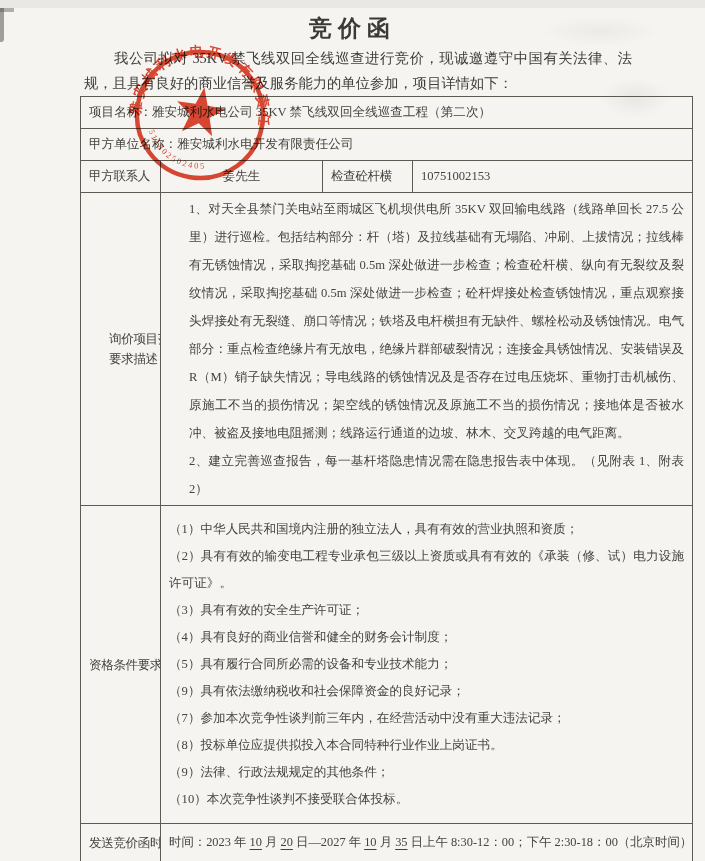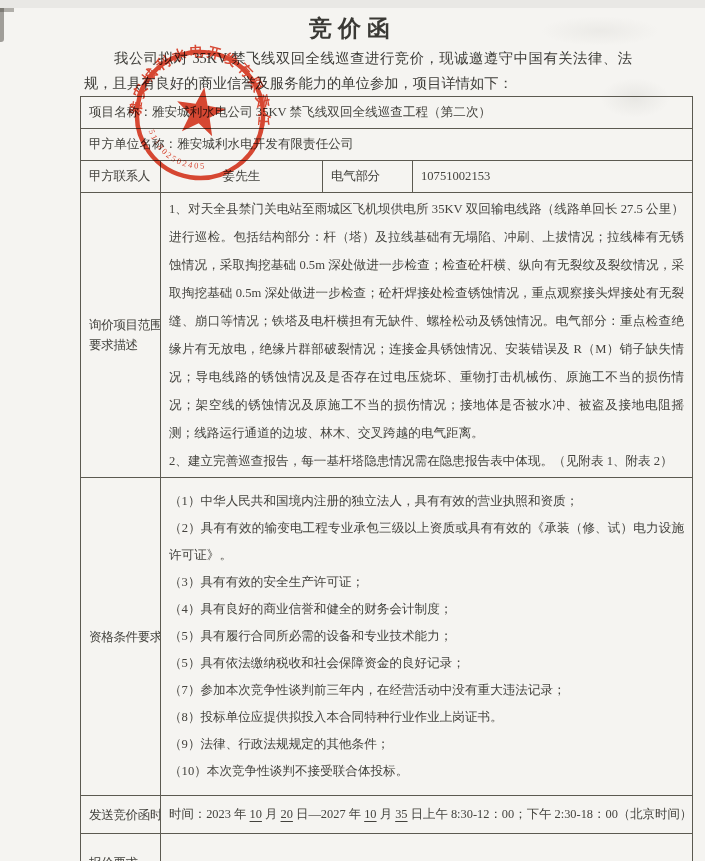--- a/index.html
+++ b/index.html
@@ -41,21 +41,21 @@
   td.lbl .lbl-line{display:block;white-space:nowrap;line-height:20px;}
   .cell-line{white-space:nowrap;}
   .center{text-align:center;}
   .body-text{line-height:28px;text-align:justify;}
   .qline{line-height:27px;text-align:justify;}
   .time-line{white-space:nowrap;font-size:12.4px;}
   .u{text-decoration:underline;text-underline-offset:3px;}
 
   tr.r-sm td{height:27px;}
   tr.r-contact td{height:27px;}
-  tr.r-scope td{height:251px;vertical-align:middle;}
+  tr.r-scope td{height:251px;vertical-align:middle;padding-left:28px;}
   tr.r-service td{height:27px;}
   tr.r-qual td{height:313px;vertical-align:middle;}
   tr.r-time td{height:33px;}
   tr.r-quote td{height:55px;vertical-align:middle;}
 
   .seal{
     position:absolute;left:120px;top:27px;width:160px;height:160px;
     mix-blend-mode:multiply;opacity:.92;
     transform:rotate(9deg);
     pointer-events:none;
@@ -88,21 +88,21 @@
       <td colspan="4"><span class="cell-line"><span>项目名称：</span><span>雅安城利水电公司 35KV 禁飞线双回全线巡查工程（第二次）</span></span></td>
     </tr>
 
     <tr class="r-sm">
       <td colspan="4"><span class="cell-line"><span>甲方单位名称：</span><span>雅安城利水电开发有限责任公司</span></span></td>
     </tr>
 
     <tr class="r-contact">
       <td class="lbl">甲方联系人</td>
       <td class="center">姜先生</td>
-      <td class="lbl">电气部分</td>
+      <td class="lbl">检查砼杆横</td>
       <td>10751002153</td>
     </tr>
 
     <tr class="r-scope">
       <td class="lbl">
         <span class="lbl-line">询价项目范围、</span>
         <span class="lbl-line">要求描述</span>
       </td>
       <td colspan="3">
         <div class="body-text">1、对天全县禁门关电站至雨城区飞机坝供电所 35KV 双回输电线路（线路单回长 27.5 公里）进行巡检。包括结构部分：杆（塔）及拉线基础有无塌陷、冲刷、上拔情况；拉线棒有无锈蚀情况，采取掏挖基础 0.5m 深处做进一步检查；检查砼杆横、纵向有无裂纹及裂纹情况，采取掏挖基础 0.5m 深处做进一步检查；砼杆焊接处检查锈蚀情况，重点观察接头焊接处有无裂缝、崩口等情况；铁塔及电杆横担有无缺件、螺栓松动及锈蚀情况。电气部分：重点检查绝缘片有无放电，绝缘片群部破裂情况；连接金具锈蚀情况、安装错误及 R（M）销子缺失情况；导电线路的锈蚀情况及是否存在过电压烧坏、重物打击机械伤、原施工不当的损伤情况；架空线的锈蚀情况及原施工不当的损伤情况；接地体是否被水冲、被盗及接地电阻摇测；线路运行通道的边坡、林木、交叉跨越的电气距离。</div>
@@ -115,21 +115,21 @@
       <td class="lbl">
         <span class="lbl-line">资格条件要求：</span>
       </td>
       <td colspan="3">
         <div>
               <div class="qline">（1）中华人民共和国境内注册的独立法人，具有有效的营业执照和资质；</div>
               <div class="qline">（2）具有有效的输变电工程专业承包三级以上资质或具有有效的《承装（修、试）电力设施许可证》。</div>
               <div class="qline">（3）具有有效的安全生产许可证；</div>
               <div class="qline">（4）具有良好的商业信誉和健全的财务会计制度；</div>
               <div class="qline">（5）具有履行合同所必需的设备和专业技术能力；</div>
-              <div class="qline">（5）具有依法缴纳税收和社会保障资金的良好记录；</div>
+              <div class="qline">（9）具有依法缴纳税收和社会保障资金的良好记录；</div>
               <div class="qline">（7）参加本次竞争性谈判前三年内，在经营活动中没有重大违法记录；</div>
               <div class="qline">（8）投标单位应提供拟投入本合同特种行业作业上岗证书。</div>
               <div class="qline">（9）法律、行政法规规定的其他条件；</div>
               <div class="qline">（10）本次竞争性谈判不接受联合体投标。</div>
             </div>
       </td>
     </tr>
 
     <tr class="r-time">
       <td class="lbl">

